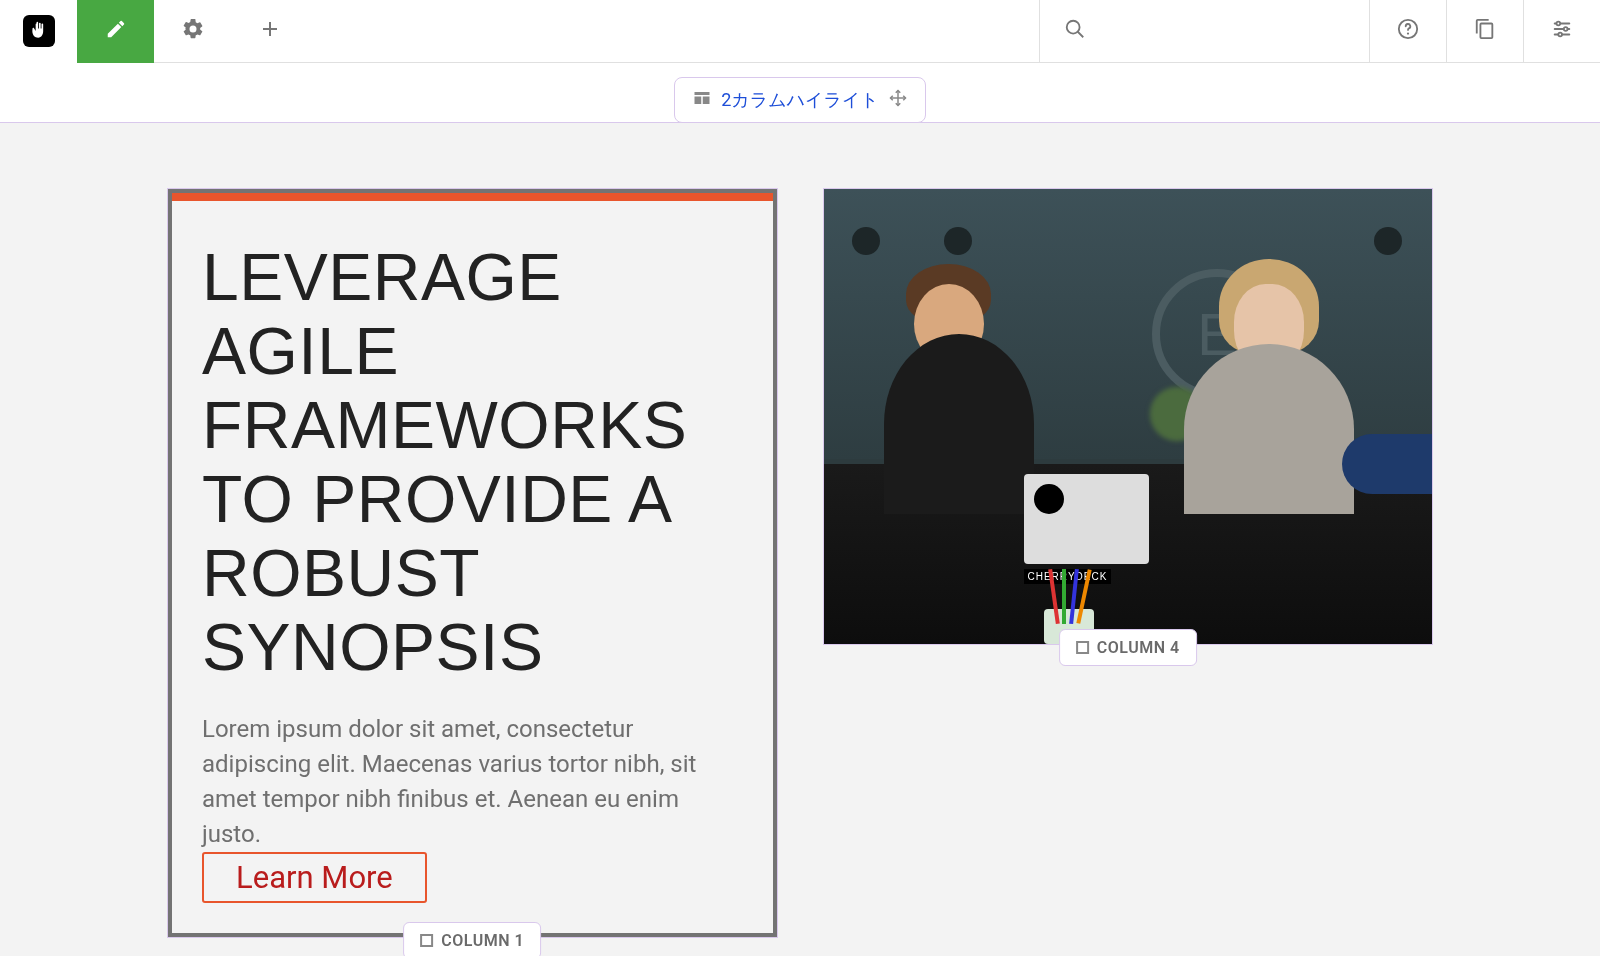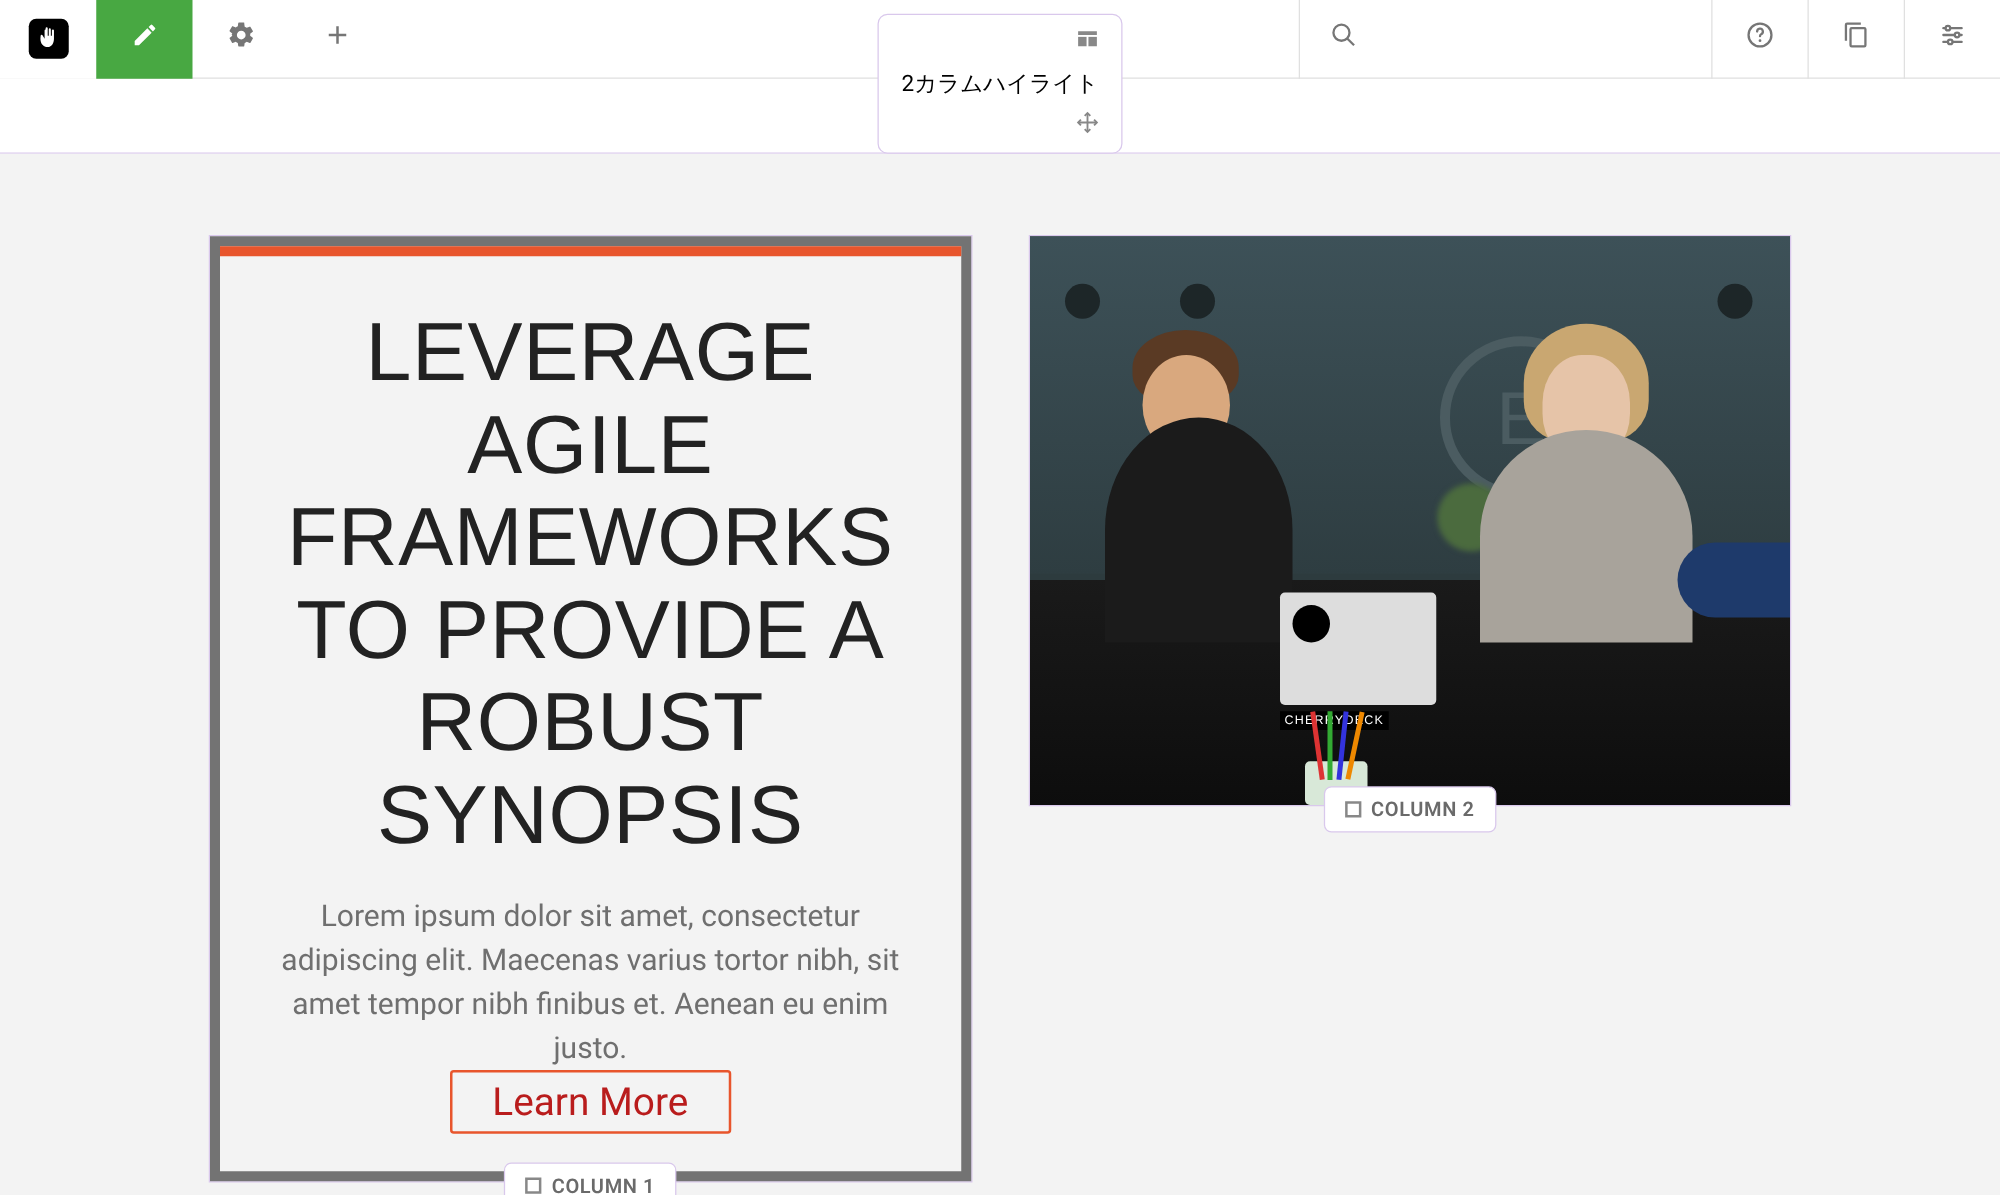--- a/index.html
+++ b/index.html
@@ -12,30 +12,30 @@
     .logo-badge { width: 32px; height: 32px; border-radius: 6px; background: #000; display: flex; align-items: center; justify-content: center; color: #fff; font-size: 18px; }
     .topbar-btn.active { background: #48a842; color: #fff; }
     .topbar-spacer { flex: 1; }
     .topbar-search { width: 330px; height: 63px; border-left: 1px solid #e0e0e0; display: flex; align-items: center; padding-left: 24px; color: #888; font-size: 22px; }
     .topbar-right { display: flex; }
     .topbar-right .topbar-btn { border-left: 1px solid #e0e0e0; }
 
     .canvas { position: relative; padding: 0; }
 
     .block-label-wrapper { display: flex; justify-content: center; position: relative; height: 60px; align-items: flex-end; }
-    .block-label { display: inline-flex; align-items: flex-end; gap: 10px; padding: 10px 18px; background: #fff; border: 1px solid #d9c8ec; border-radius: 8px; color: #000000; font-size: 18px; flex-direction: column; }
+    .block-label { display: inline-flex; align-items: center; gap: 10px; padding: 10px 18px; background: #fff; border: 1px solid #d9c8ec; border-radius: 8px; color: #1d4ed8; font-size: 18px; }
     .block-label .icon { color: #888; font-size: 18px; }
 
     .block-outline { border-top: 1px solid #d9c8ec; border-bottom: 1px solid #d9c8ec; margin-top: -1px; }
 
     .section { background: #f3f3f3; padding: 65px 167px 75px; display: flex; gap: 45px; align-items: flex-start; }
 
     .col { position: relative; border: 1px solid #d9c8ec; background: transparent; }
     .col1 { flex: 1; padding: 0 0 0 0; background: #f3f3f3; position: relative; }
-    .col1-inner { border: 8px solid #737373; padding: 48px 30px 30px 30px; position: relative; text-align: center; }
+    .col1-inner { border: 4px solid #737373; padding: 48px 30px 30px 30px; position: relative; }
     .col1-accent { position: absolute; left: 0; right: 0; top: 0; height: 8px; background: #e8552c; }
     .col2 { flex: 1; padding: 0; position: relative; }
 
     h1.heading { font-family: Impact, "Arial Black", sans-serif; font-size: 66px; line-height: 1.12; color: #222; font-weight: 500; letter-spacing: 0.5px; margin-bottom: 28px; text-transform: uppercase; }
     p.body { font-size: 24px; line-height: 1.45; color: #6f6f6f; }
     .cta { display: inline-block; border: 2px solid #e8552c; color: #b91c1c; padding: 5px 32px; font-size: 31px; border-radius: 3px; cursor: pointer; background: transparent; }
 
     .col-badge { position: absolute; bottom: -22px; left: 50%; transform: translateX(-50%); display: inline-flex; align-items: center; gap: 8px; padding: 8px 16px; background: #fff; border: 1px solid #d9c8ec; border-radius: 6px; color: #6a6a6a; font-size: 16px; font-weight: 600; letter-spacing: 0.5px; }
     .col-badge .sq { width: 13px; height: 13px; border: 2px solid #888; display: inline-block; }
 
@@ -202,20 +202,20 @@
           <div class="sticker">CHERRYDECK</div>
           <div class="pens">
               <div class="pen r"></div>
               <div class="pen g"></div>
               <div class="pen b"></div>
               <div class="pen o"></div>
             </div>
         </div>
         <div class="col-badge">
           <span class="sq"></span>
-          <span>COLUMN 2</span>
+          <span>COLUMN 4</span>
         </div>
       </div>
 
     </div>
   </div>
 
 </div>
 
 </body></html>

